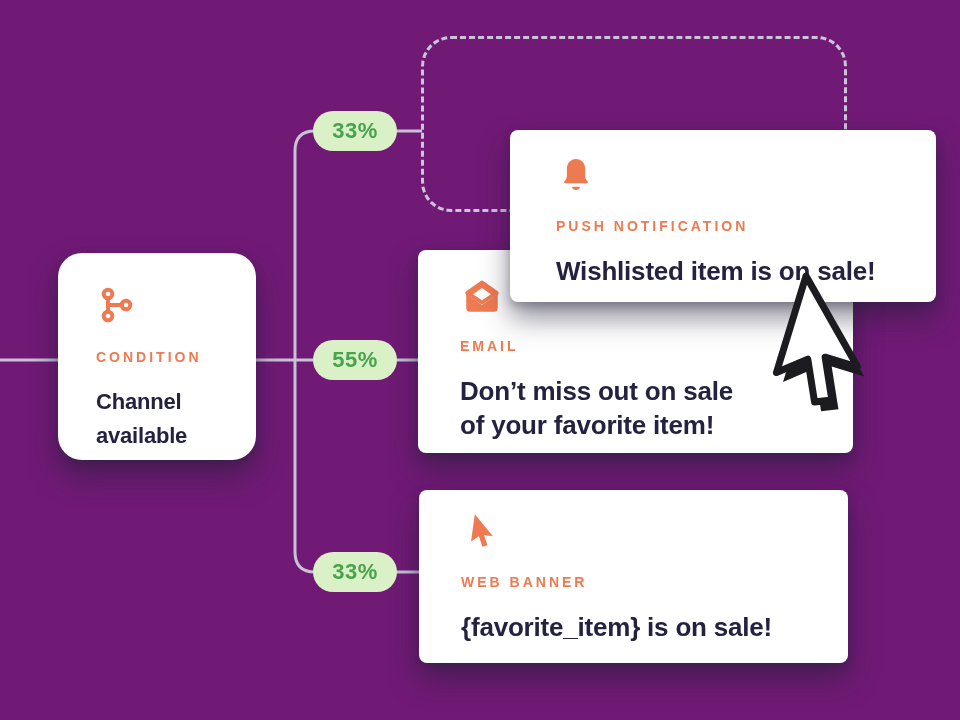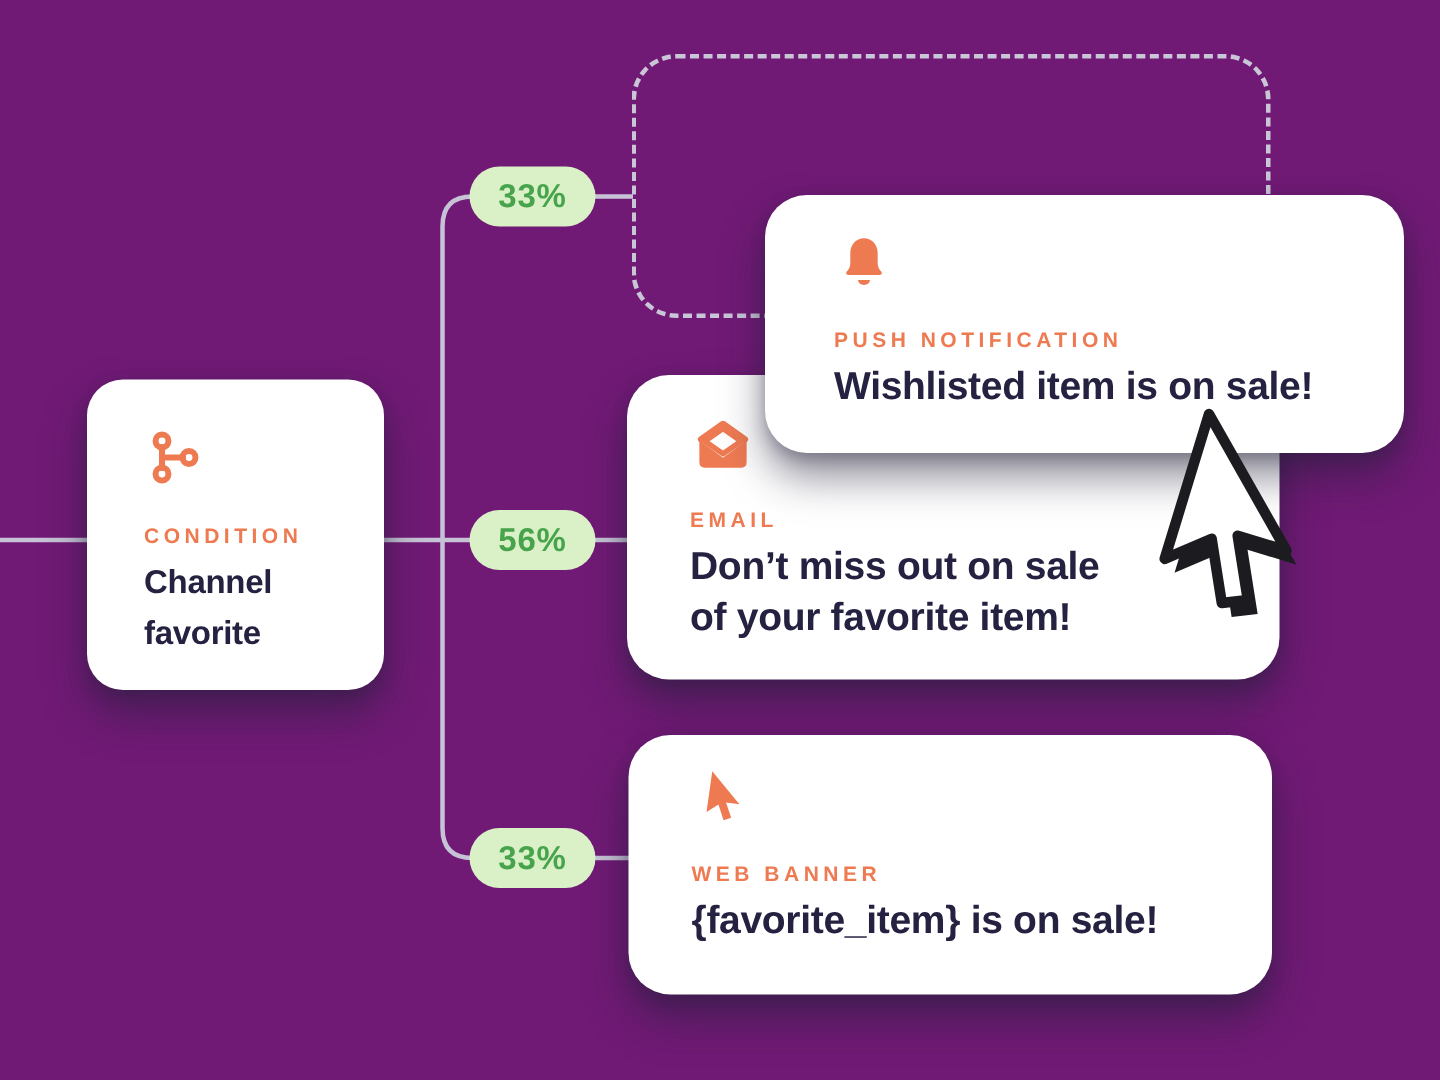--- a/index.html
+++ b/index.html
@@ -15,36 +15,36 @@
   .badge{
     position:absolute;width:84px;height:40px;border-radius:21px;
     background:#DAF0C6;color:#47A34C;font-weight:bold;font-size:22px;
     display:flex;align-items:center;justify-content:center;z-index:3;
     letter-spacing:0.5px;
   }
   .badge-top{left:313px;top:111px;}
   .badge-mid{left:313px;top:340px;}
   .badge-bot{left:313px;top:552px;}
   .card{
-    position:absolute;background:#ffffff;border-radius:28px;
+    position:absolute;background:#ffffff;border-radius:8px;
     box-shadow:0 16px 28px rgba(33,31,56,0.50),0 4px 10px rgba(33,31,56,0.28);
     box-sizing:border-box;
   }
   .card-condition{left:58px;top:253px;width:198px;height:207px;border-radius:24px;padding:32px 20px 0 38px;z-index:2;}
   .card-push{left:510px;top:130px;width:426px;height:172px;padding:24px 20px 0 46px;z-index:5;}
   .card-email{left:418px;top:250px;width:435px;height:203px;padding:26px 20px 0 42px;z-index:2;}
   .card-web{left:419px;top:490px;width:429px;height:173px;padding:20px 20px 0 42px;z-index:2;}
   .icon{display:block;}
   .card-label{
     color:#EE7A52;font-size:14px;font-weight:bold;letter-spacing:3px;
     margin-top:22px;
   }
   .card-title{
     color:#242240;font-size:26px;font-weight:bold;line-height:34px;
-    margin-top:6px;letter-spacing:-0.2px;white-space:nowrap;
+    margin-top:20px;letter-spacing:-0.2px;white-space:nowrap;
   }
   .card-condition .card-label{margin-top:24px;}
   .card-condition .card-title{font-size:22px;}
   .pointer-cursor{position:absolute;left:790px;top:264px;z-index:6;overflow:visible;}
 </style>
 </head>
 <body>
 
 <div class="canvas">
 
@@ -53,40 +53,40 @@
     <path d="M 295 360 V 151 Q 295 131 315 131 H 422" fill="none" stroke="#C6C3D6" stroke-width="3"></path>
     <path d="M 295 360 V 552 Q 295 572 315 572 H 422" fill="none" stroke="#C6C3D6" stroke-width="3"></path>
   </svg>
 
   <div class="dashed-slot"></div>
 
   <div class="badge badge-top">
     <span>33%</span>
   </div>
   <div class="badge badge-mid">
-    <span>56%</span>
+    <span>55%</span>
   </div>
   <div class="badge badge-bot">
     <span>33%</span>
   </div>
 
   <div class="card card-condition">
     <svg class="icon" width="40" height="40" viewBox="0 0 40 40">
       <g fill="none" stroke="#EE7A52" stroke-width="4" stroke-linecap="round">
         <line x1="12" y1="13" x2="12" y2="27"></line>
         <line x1="13" y1="20" x2="26" y2="20"></line>
         <circle cx="12" cy="9" r="4.3"></circle>
         <circle cx="12" cy="31" r="4.3"></circle>
         <circle cx="30" cy="20" r="4.3"></circle>
       </g>
     </svg>
     <div class="card-label">CONDITION</div>
     <div class="card-title">
       <div>Channel</div>
-      <div>favorite</div>
+      <div>available</div>
     </div>
   </div>
 
   <div class="card card-email">
     <svg class="icon" width="44" height="40" viewBox="0 0 36 33">
       <path d="M6 14 L18 5.5 L30 14" fill="none" stroke="#EE7A52" stroke-width="3.6" stroke-linejoin="round" stroke-linecap="round"></path>
       <path d="M18 8 L28 15 L18 21.8 L8 15 Z" fill="#ffffff" stroke="#EE7A52" stroke-width="3" stroke-linejoin="round"></path>
       <path d="M5 14.5 L18 24 L31 14.5 V26.5 Q31 29.5 28 29.5 H8 Q5 29.5 5 26.5 Z" fill="#EE7A52"></path>
     </svg>
     <div class="card-label">EMAIL</div>

